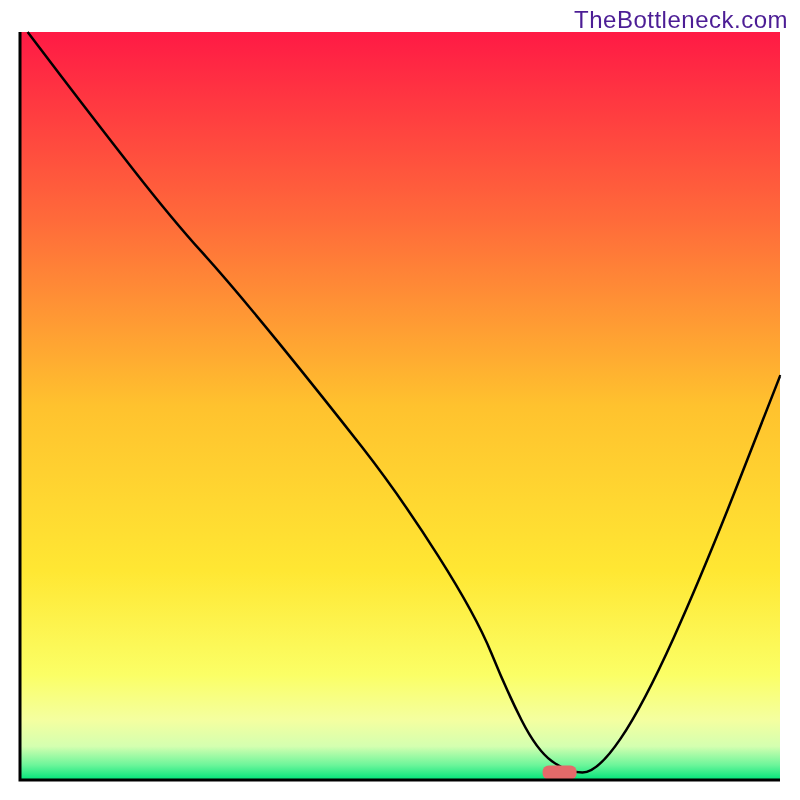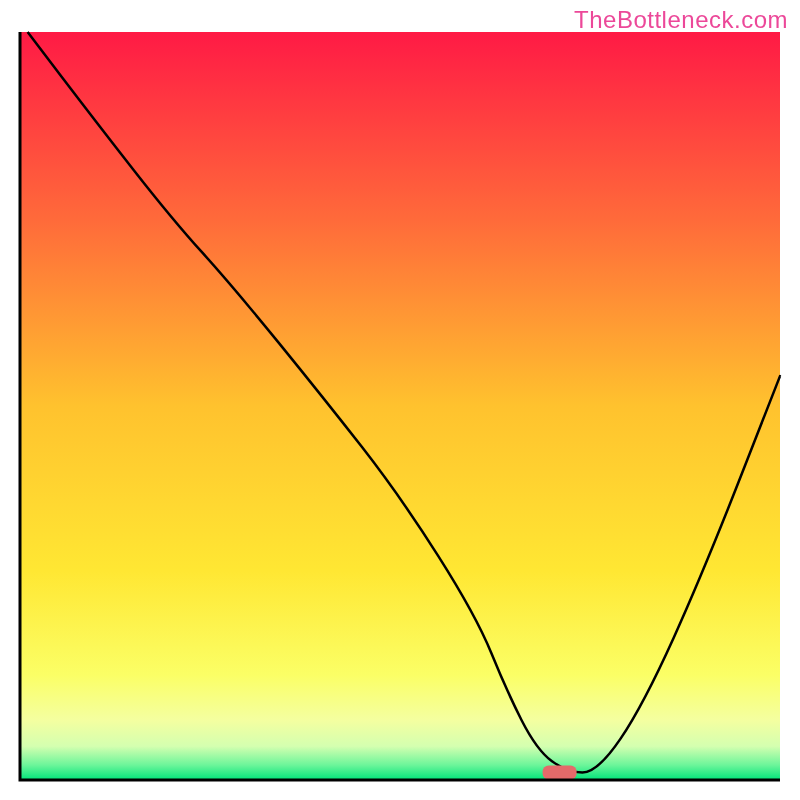--- a/index.html
+++ b/index.html
@@ -15,21 +15,21 @@
     width: 800px;
     height: 800px;
     background: white;
   }
   .watermark {
     position: absolute;
     top: 6px;
     right: 12px;
     font-size: 24px;
     font-weight: 500;
-    color: #ec4899;
+    color: #4c1d95;
     letter-spacing: 0.5px;
     z-index: 5;
   }
   svg {
     display: block;
   }
 </style>
 </head>
 <body>
 

